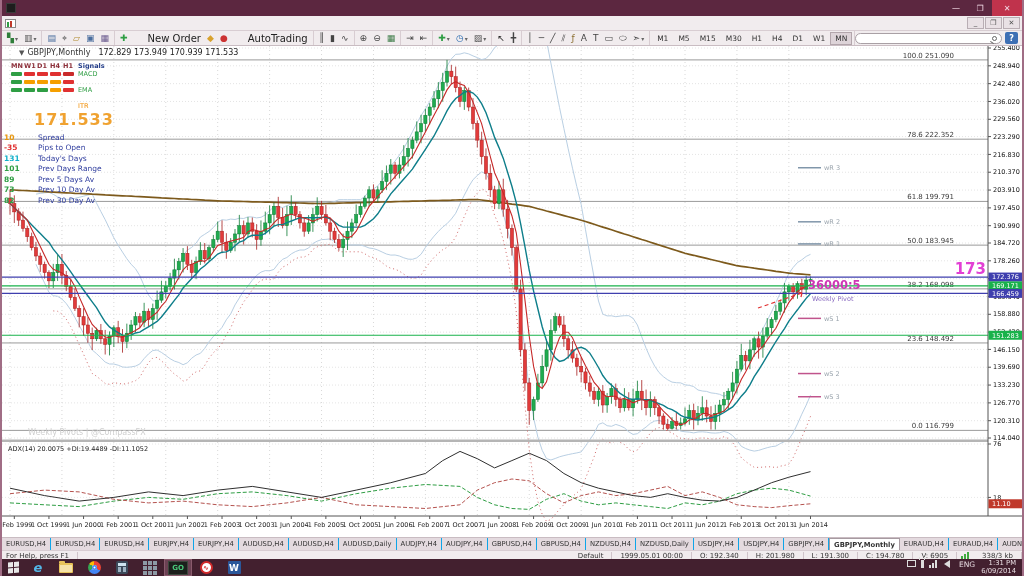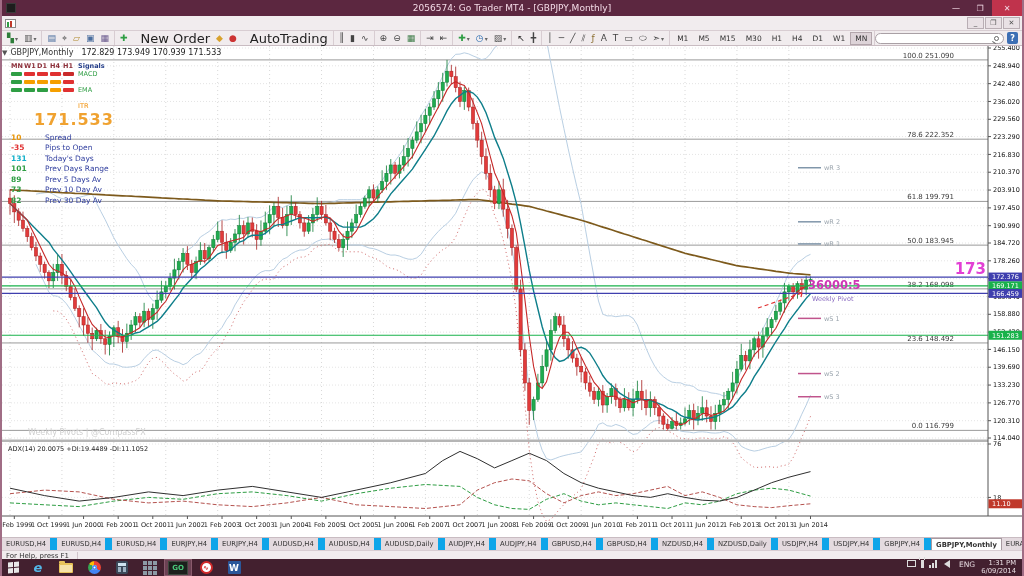--- a/index.html
+++ b/index.html
@@ -20,50 +20,50 @@
   .doc-icon:after{content:"";position:absolute;left:4px;top:1px;width:2px;height:6px;background:#c0392b;}
   .menu-item{padding:1px 7px;}
   .child-controls{margin-left:auto;display:flex;margin-right:2px;}
   .cbtn{width:17px;height:12px;border:1px solid #b9aeb4;background:#e9e1e5;color:#555;font-size:7px;
         display:flex;align-items:center;justify-content:center;margin-left:1px;}
   
   .toolbar{height:15px;display:flex;align-items:center;background:#f1ecee;border-bottom:1px solid #c9bcc2;font-size:9px;white-space:nowrap;}
   .tgroup{display:flex;align-items:center;height:100%;padding:0 2px;border-right:1px solid #d8cdd2;}
   .tbtn{display:flex;align-items:center;padding:0 3px;height:13px;color:#444;font-size:9px;}
   .tbtn .glyph{font-size:9px;line-height:9px;}
-  .tbtn .lab{margin-left:13px;font-size:13px;color:#222;}
+  .tbtn .lab{margin-left:20px;font-size:10px;color:#222;}
   .tbtn .dd{font-size:6px;color:#666;margin-left:1px;}
   .tf{padding:0 4px;font-size:7.5px;color:#333;height:13px;display:flex;align-items:center;border:1px solid transparent;}
   .tf.active{background:#ddd3d8;border:1px solid #b3a6ac;}
   .searchbox{margin-left:auto;width:150px;height:11px;border:1px solid #a9a0a5;border-radius:6px;background:#fff;position:relative;margin-right:3px;}
   .mag{position:absolute;right:4px;top:2px;width:5px;height:5px;border:1px solid #666;border-radius:50%;}
   .mag:after{content:"";position:absolute;left:-3px;top:5px;width:4px;height:1px;background:#666;transform:rotate(35deg);}
   .helpbtn{width:13px;height:12px;background:#3d6fb4;color:#fff;font-size:8px;font-weight:bold;
            display:flex;align-items:center;justify-content:center;border-radius:2px;margin-right:4px;}
   
   .chartwrap{position:relative;width:1024px;height:491px;background:#fff;}
   .overlay{position:absolute;left:0;top:0;width:100%;height:100%;pointer-events:none;}
-  .symline{position:absolute;left:0;top:2px;font-size:8px;color:#333;}
+  .symline{position:absolute;left:17px;top:2px;font-size:8px;color:#333;}
   .symline .exp{color:#555;font-size:7px;}
   .symline .sym{margin-left:3px;}
   .symline .ohlc{margin-left:8px;color:#222;}
   .sigpanel{position:absolute;left:9px;top:16px;font-size:6.5px;}
   .sigrow{display:flex;align-items:center;height:7px;margin-bottom:1px;}
   .sighead span{width:13px;font-weight:bold;color:#8c2f39;}
   .sighead .sg{width:auto;color:#27408b;margin-left:2px;}
   .cell{width:11px;height:4px;margin-right:2px;border-radius:1px;}
   .siglab{font-size:6.5px;margin-left:2px;}
   .bigprice{position:absolute;left:32px;top:64px;font-size:16px;font-weight:bold;color:#f0a230;letter-spacing:1px;}
-  .stats{position:absolute;left:9px;top:86px;font-size:7.5px;}
+  .stats{position:absolute;left:2px;top:86px;font-size:7.5px;}
   .statrow{display:flex;height:10.5px;align-items:center;}
   .statrow .v{width:34px;font-weight:bold;}
   .statrow .l{color:#2f3d9e;}
   
   .tabsbar{height:13px;background:#e4dadf;border-top:1px solid #c9bcc2;display:flex;align-items:flex-end;font-size:6.8px;color:#333;}
-  .tab{padding:1px 4px;border-right:7px solid #0ea5e9;height:12px;display:flex;align-items:center;white-space:nowrap;}
+  .tab{padding:1px 4px;border-right:1px solid #0ea5e9;height:12px;display:flex;align-items:center;white-space:nowrap;}
   .tab.active{background:#fff;border:1px solid #a79aa1;border-bottom:none;font-weight:bold;}
   
   .statusbar{height:10px;background:#f1ecee;display:flex;align-items:center;font-size:7px;color:#333;border-top:1px solid #d8cdd2;}
   .statusbar .seg{padding:0 8px;border-right:1px solid #d0c4ca;white-space:nowrap;}
   .statusbar .help{padding-left:4px;}
   .statusbar .grp{margin-left:auto;display:flex;}
   .connbars{display:flex;align-items:flex-end;height:7px;margin:0 4px;}
   .connbars i{width:2px;background:#3faa3f;margin-right:1px;display:block;}
   
   .taskbar{position:absolute;left:0;bottom:0;width:100%;height:17px;background:#43202f;display:flex;align-items:center;z-index:5;}
@@ -100,21 +100,20 @@
   .lang{font-size:7.5px;margin:0 6px;}
   .clock{font-size:6.8px;text-align:right;line-height:7.5px;margin-right:6px;}
 </style>
 </head>
 <body>
 
 <div class="app">
 
   <div class="titlebar">
     <div class="app-icon"></div>
-    <div class="title">2056574: Go Trader MT4 - [GBPJPY,Monthly]</div>
     <div class="win-controls">
       <div class="wbtn">—</div>
       <div class="wbtn">❐</div>
       <div class="wbtn close">✕</div>
     </div>
   </div>
 
   <div class="menubar">
     <div class="doc-icon"></div>
     <div class="child-controls">
@@ -931,20 +930,35 @@
       <span class="tab">USDJPY,H4</span>
       <span class="tab">GBPJPY,H4</span>
       <span class="tab active">GBPJPY,Monthly</span>
       <span class="tab">EURAUD,H4</span>
       <span class="tab">EURAUD,H4</span>
       <span class="tab">AUDNZD,H4</span>
     </div>
 
   <div class="statusbar" id="statusbar">
       <span class="seg help">For Help, press F1</span>
+      <div class="grp">
+        <span class="seg">Default</span>
+        <span class="seg">1999.05.01 00:00</span>
+        <span class="seg">O: 192.340</span>
+        <span class="seg">H: 201.980</span>
+        <span class="seg">L: 191.300</span>
+        <span class="seg">C: 194.780</span>
+        <span class="seg">V: 6905</span>
+        <span class="connbars">
+          <i style="height: 3px;"></i>
+          <i style="height: 5px;"></i>
+          <i style="height: 7px;"></i>
+        </span>
+        <span class="seg">338/3 kb</span>
+      </div>
     </div>
 
   <div class="taskbar" id="taskbar">
       <div class="startbtn">
         <div class="wingrid">
           <i></i>
           <i></i>
           <i></i>
           <i></i>
         </div>

